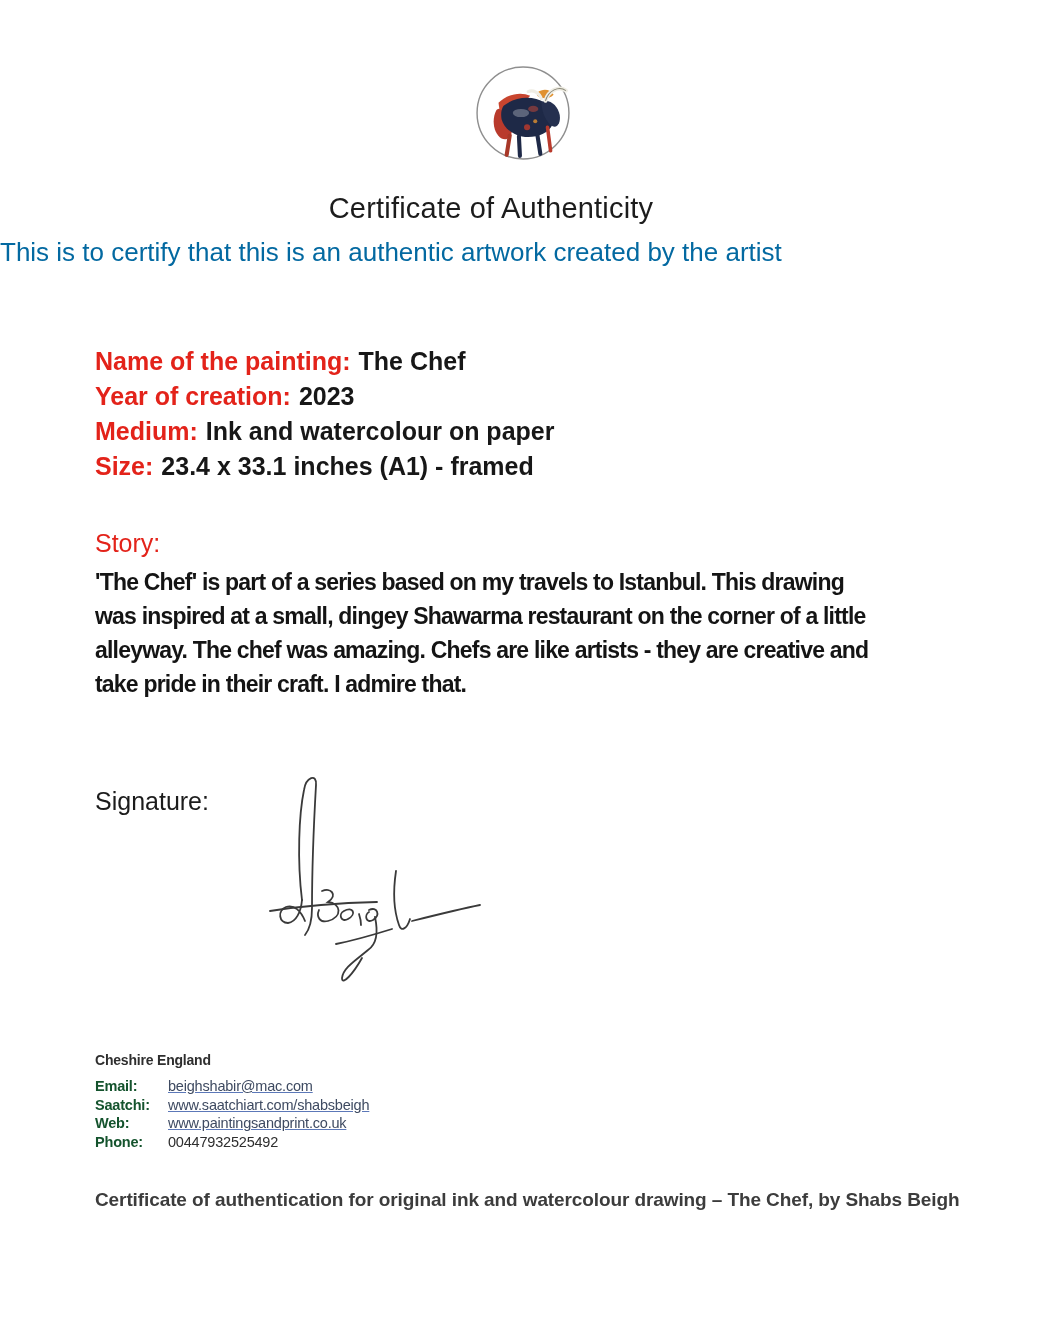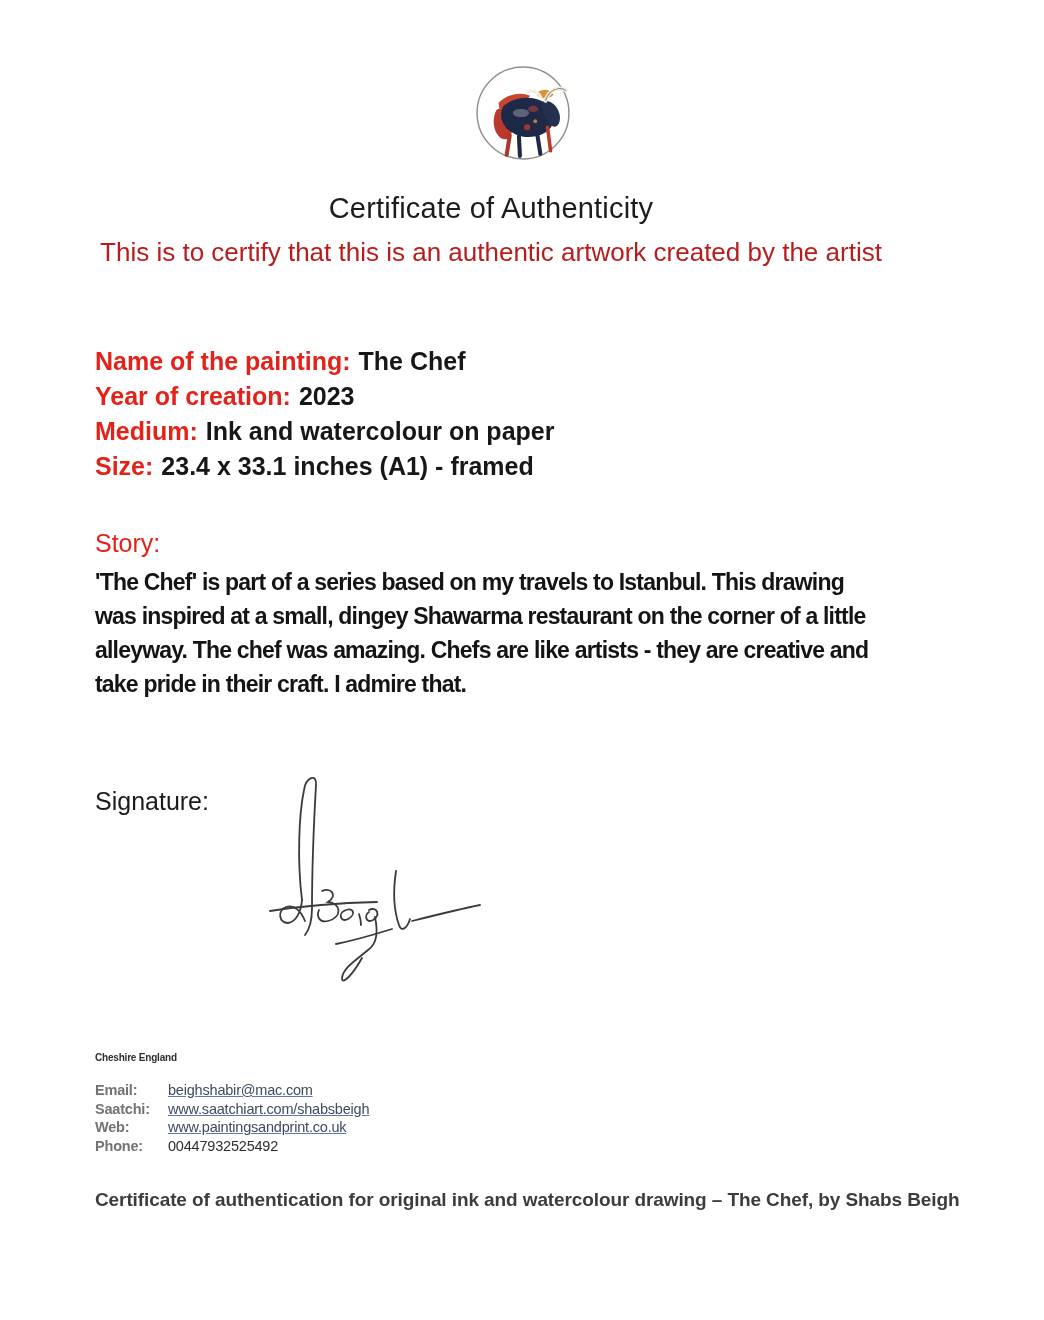--- a/index.html
+++ b/index.html
@@ -14,21 +14,21 @@
   
   .logo { position:absolute; left:474px; top:64px; width:98px; height:98px; }
 
   
   .title {
     position:absolute; top:192px; left:0; width:100%;
     text-align:center; font-size:29px; color:#1c1c1c; letter-spacing:0.2px;
   }
   .subtitle {
     position:absolute; top:233px; left:0; width:100%;
-    text-align:center; font-size:26px; line-height:38px; color:#b91c1c;
+    font-size:26px; line-height:38px; color:#0369a1;
   }
 
   
   .details {
     position:absolute; left:95px; top:344px;
     font-size:25px; line-height:35px; font-weight:bold;
   }
   .detail-label { color:#e3231a; margin-right:8px; }
   .detail-value { color:#171717; }
 
@@ -43,23 +43,23 @@
     letter-spacing:-0.8px; color:#141414; white-space:nowrap;
   }
 
   
   .sig-label { position:absolute; left:95px; top:787px; font-size:25px; color:#1c1c1c; }
   .signature-svg { position:absolute; left:264px; top:758px; }
 
   
   .contact { position:absolute; left:95px; top:1052px; }
   .brand { font-size:24px; color:#c5463a; margin-bottom:8px; }
-  .loc { font-size:10px; color:#2e2e2e; margin-bottom:18px; font-weight:bold; letter-spacing:-0.2px; }
+  .loc { font-size:14px; color:#2e2e2e; margin-bottom:9px; font-weight:bold; letter-spacing:-0.2px; }
   .contact-row { display:flex; font-size:14.5px; line-height:18.5px; letter-spacing:-0.2px; }
-  .clabel { width:73px; font-weight:bold; color:#737373; flex:0 0 73px; }
+  .clabel { width:73px; font-weight:bold; color:#14532d; flex:0 0 73px; }
   .clink {
     color:#3e4a61; cursor:pointer;
     text-decoration:underline; text-decoration-color:#5c78b8;
   }
   .cval { color:#2e2e2e; }
 
   
   .footer {
     position:absolute; left:95px; top:1189px;
     font-size:19px; color:#3c3c3c; letter-spacing:-0.1px; font-weight:bold;

